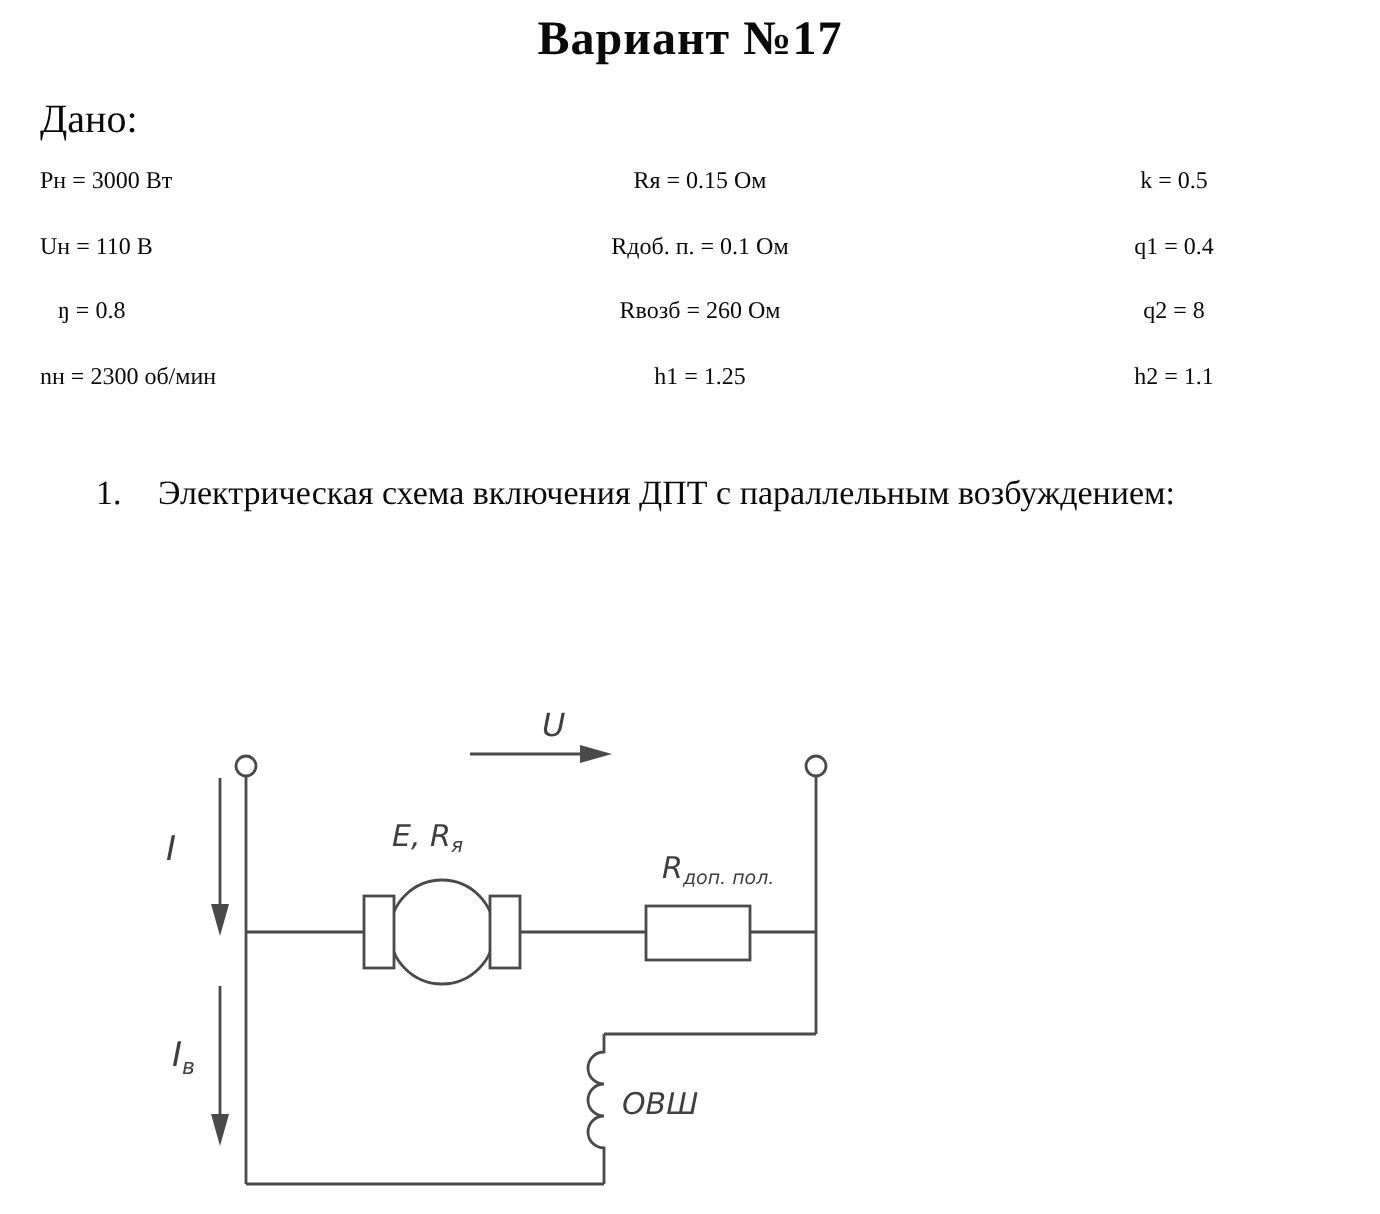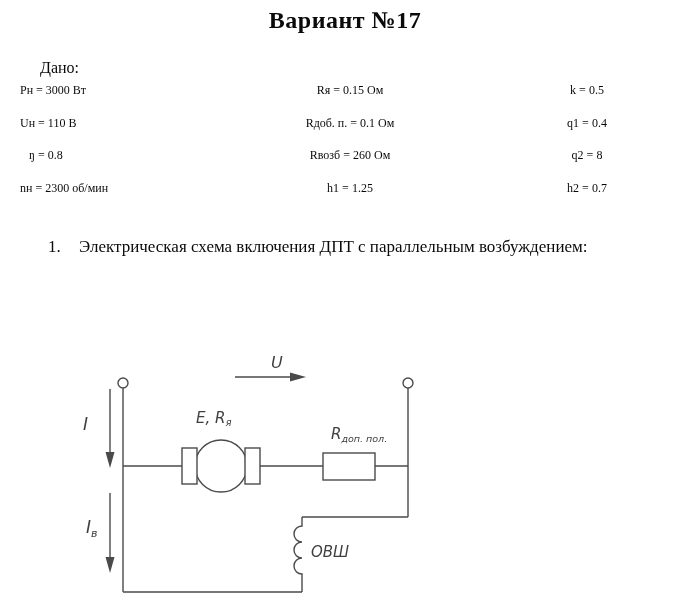--- a/index.html
+++ b/index.html
@@ -15,23 +15,22 @@
   .title {
     position: absolute;
     top: 7px; left: 0; width: 100%;
     text-align: center;
     font-size: 24px;
     font-weight: bold;
     letter-spacing: 0.5px;
   }
   .dano {
     position: absolute;
-    top: 59px; left: 20px;
-    font-size: 16px;
-    margin-left: 20px;
+    top: 49px; left: 20px;
+    font-size: 20px;
   }
   .col {
     position: absolute;
     top: 74px;
     font-size: 12px;
   }
   .col .line {
     height: 32.5px;
     line-height: 32.5px;
     white-space: nowrap;
@@ -91,21 +90,21 @@
     <div class="line">Rя = 0.15 Ом</div>
     <div class="line">Rдоб. п. = 0.1 Ом</div>
     <div class="line">Rвозб = 260 Ом</div>
     <div class="line">h1 = 1.25</div>
   </div>
 
   <div class="col col3">
     <div class="line">k = 0.5</div>
     <div class="line">q1 = 0.4</div>
     <div class="line">q2 = 8</div>
-    <div class="line">h2 = 0.7</div>
+    <div class="line">h2 = 1.1</div>
   </div>
 
   <div class="section">
     <span class="num">1.</span><span>Электрическая схема включения ДПТ с параллельным возбуждением:</span>
   </div>
 
   <svg class="circuit" width="400" height="272" viewBox="0 0 400 272" xmlns="http://www.w3.org/2000/svg">
 
     <circle class="part" cx="73" cy="48" r="5"></circle>
     <circle class="part" cx="358" cy="48" r="5"></circle>

